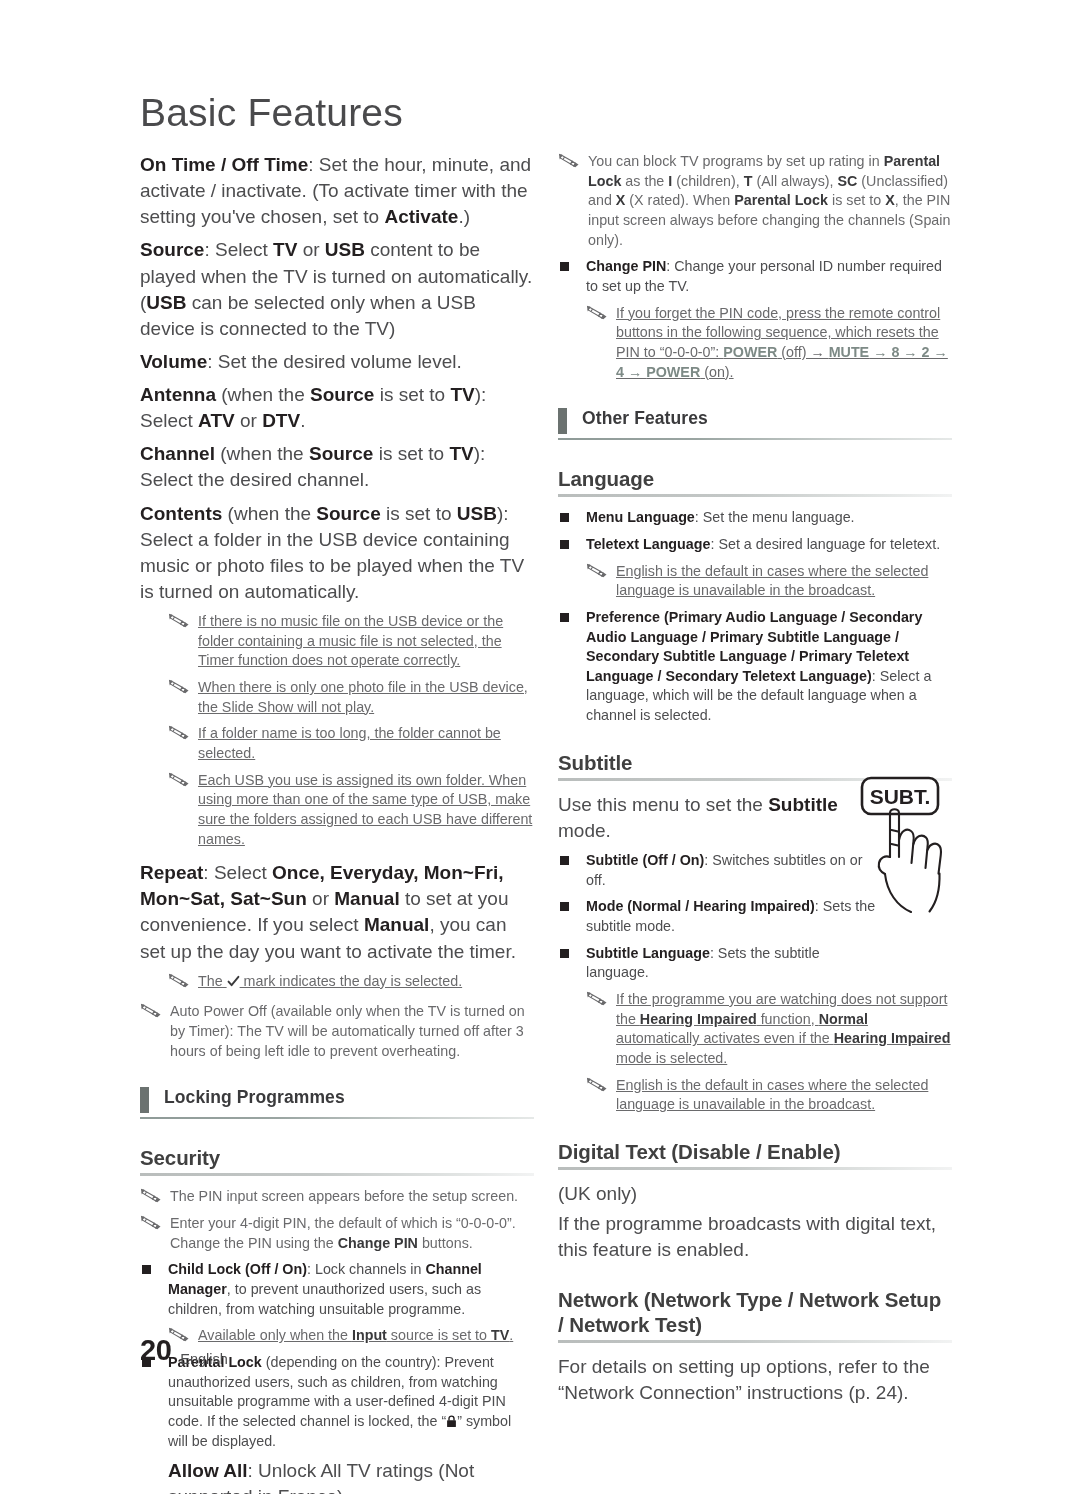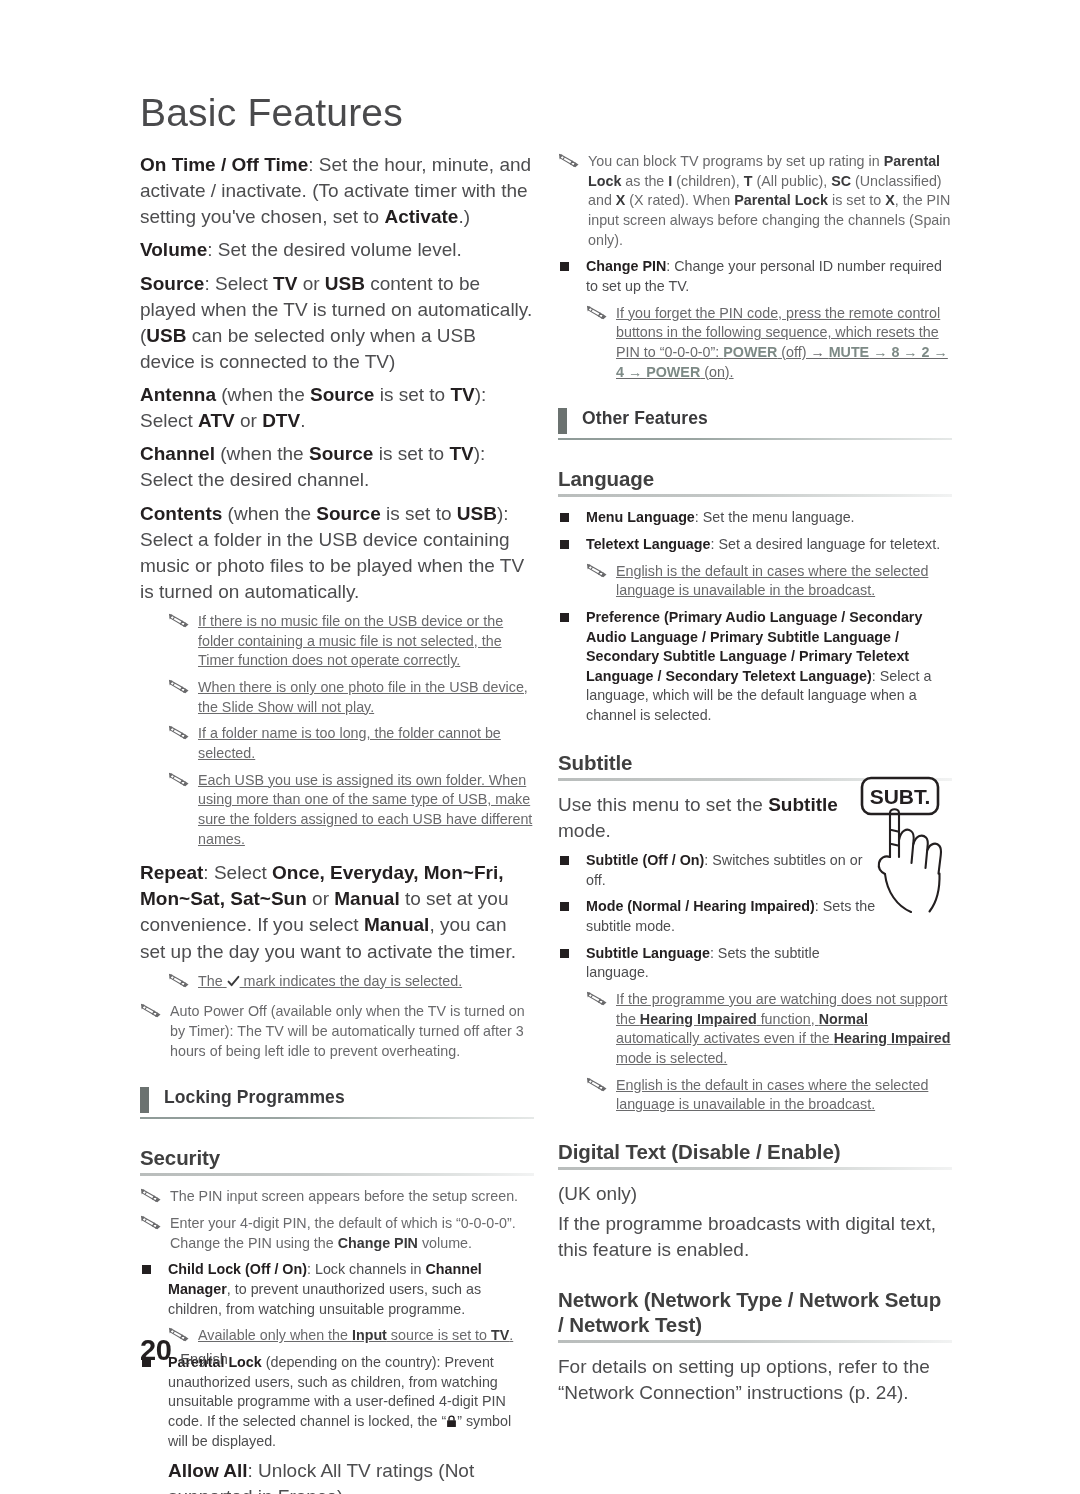--- a/index.html
+++ b/index.html
@@ -214,25 +214,25 @@
 
   <div class="page-title">Basic Features</div>
 
   <div class="col col-left">
 
     <div class="blk">
       <b>On Time / Off Time</b><span>: Set the hour, minute, and activate / inactivate. (To activate timer with the setting you've chosen, set to </span><b>Activate</b><span>.)</span>
     </div>
 
     <div class="blk">
+      <b>Source</b><span>: Select </span><b>TV</b><span> or </span><b>USB</b><span> content to be played when the TV is turned on automatically. (</span><b>USB</b><span> can be selected only when a USB device is connected to the TV)</span>
+    </div>
+
+    <div class="blk">
       <b>Volume</b><span>: Set the desired volume level.</span>
-    </div>
-
-    <div class="blk">
-      <b>Source</b><span>: Select </span><b>TV</b><span> or </span><b>USB</b><span> content to be played when the TV is turned on automatically. (</span><b>USB</b><span> can be selected only when a USB device is connected to the TV)</span>
     </div>
 
     <div class="blk">
       <b>Antenna</b><span> (when the </span><b>Source</b><span> is set to </span><b>TV</b><span>): Select </span><b>ATV</b><span> or </span><b>DTV</b><span>.</span>
     </div>
 
     <div class="blk">
       <b>Channel</b><span> (when the </span><b>Source</b><span> is set to </span><b>TV</b><span>): Select the desired channel.</span>
     </div>
 
@@ -365,21 +365,21 @@
       <span class="pencil">
         <svg viewBox="0 0 22 16">
             <g fill="none" stroke="#6a6a6c" stroke-width="1.1">
               <path d="M3.6 2.2 L14.2 8.3 L12.6 11.0 L2.1 4.9 Z"></path>
               <path d="M14.2 8.3 L17.4 10.2 L15.8 12.9 L12.6 11.0 Z"></path>
               <path d="M17.4 10.2 L19.6 11.5 L17.2 13.6 L15.8 12.9 Z" fill="#6a6a6c"></path>
               <path d="M2.1 4.9 L3.6 2.2 L1.6 1.6 Z" fill="#6a6a6c"></path>
               <path d="M6.5 4.0 L5.0 6.6"></path>
             </g>
           </svg>
-      </span><span>Enter your 4-digit PIN, the default of which is “0-0-0-0”. Change the PIN using the </span><b>Change PIN</b><span> volume.</span>
+      </span><span>Enter your 4-digit PIN, the default of which is “0-0-0-0”. Change the PIN using the </span><b>Change PIN</b><span> buttons.</span>
     </div>
 
     <div class="bul">
       <span class="sq"></span>
       <b>Child Lock (Off / On)</b><span>: Lock channels in </span><b>Channel Manager</b><span>, to prevent unauthorized users, such as children, from watching unsuitable programme.</span>
     </div>
 
     <div class="note lv2">
       <span class="pencil">
         <svg viewBox="0 0 22 16">
@@ -428,21 +428,21 @@
       <span class="pencil">
         <svg viewBox="0 0 22 16">
             <g fill="none" stroke="#6a6a6c" stroke-width="1.1">
               <path d="M3.6 2.2 L14.2 8.3 L12.6 11.0 L2.1 4.9 Z"></path>
               <path d="M14.2 8.3 L17.4 10.2 L15.8 12.9 L12.6 11.0 Z"></path>
               <path d="M17.4 10.2 L19.6 11.5 L17.2 13.6 L15.8 12.9 Z" fill="#6a6a6c"></path>
               <path d="M2.1 4.9 L3.6 2.2 L1.6 1.6 Z" fill="#6a6a6c"></path>
               <path d="M6.5 4.0 L5.0 6.6"></path>
             </g>
           </svg>
-      </span><span>You can block TV programs by set up rating in </span><b>Parental Lock</b><span> as the </span><b>I</b><span> (children), </span><b>T</b><span> (All public), </span><b>SC</b><span> (Unclassified) and </span><b>X</b><span> (X rated). When </span><b>Parental Lock</b><span> is set to </span><b>X</b><span>, the PIN input screen always before changing the channels (Spain only).</span>
+      </span><span>You can block TV programs by set up rating in </span><b>Parental Lock</b><span> as the </span><b>I</b><span> (children), </span><b>T</b><span> (All always), </span><b>SC</b><span> (Unclassified) and </span><b>X</b><span> (X rated). When </span><b>Parental Lock</b><span> is set to </span><b>X</b><span>, the PIN input screen always before changing the channels (Spain only).</span>
     </div>
 
     <div class="bul">
       <span class="sq"></span>
       <b>Change PIN</b><span>: Change your personal ID number required to set up the TV.</span>
     </div>
 
     <div class="note lv2">
       <span class="pencil">
         <svg viewBox="0 0 22 16">

